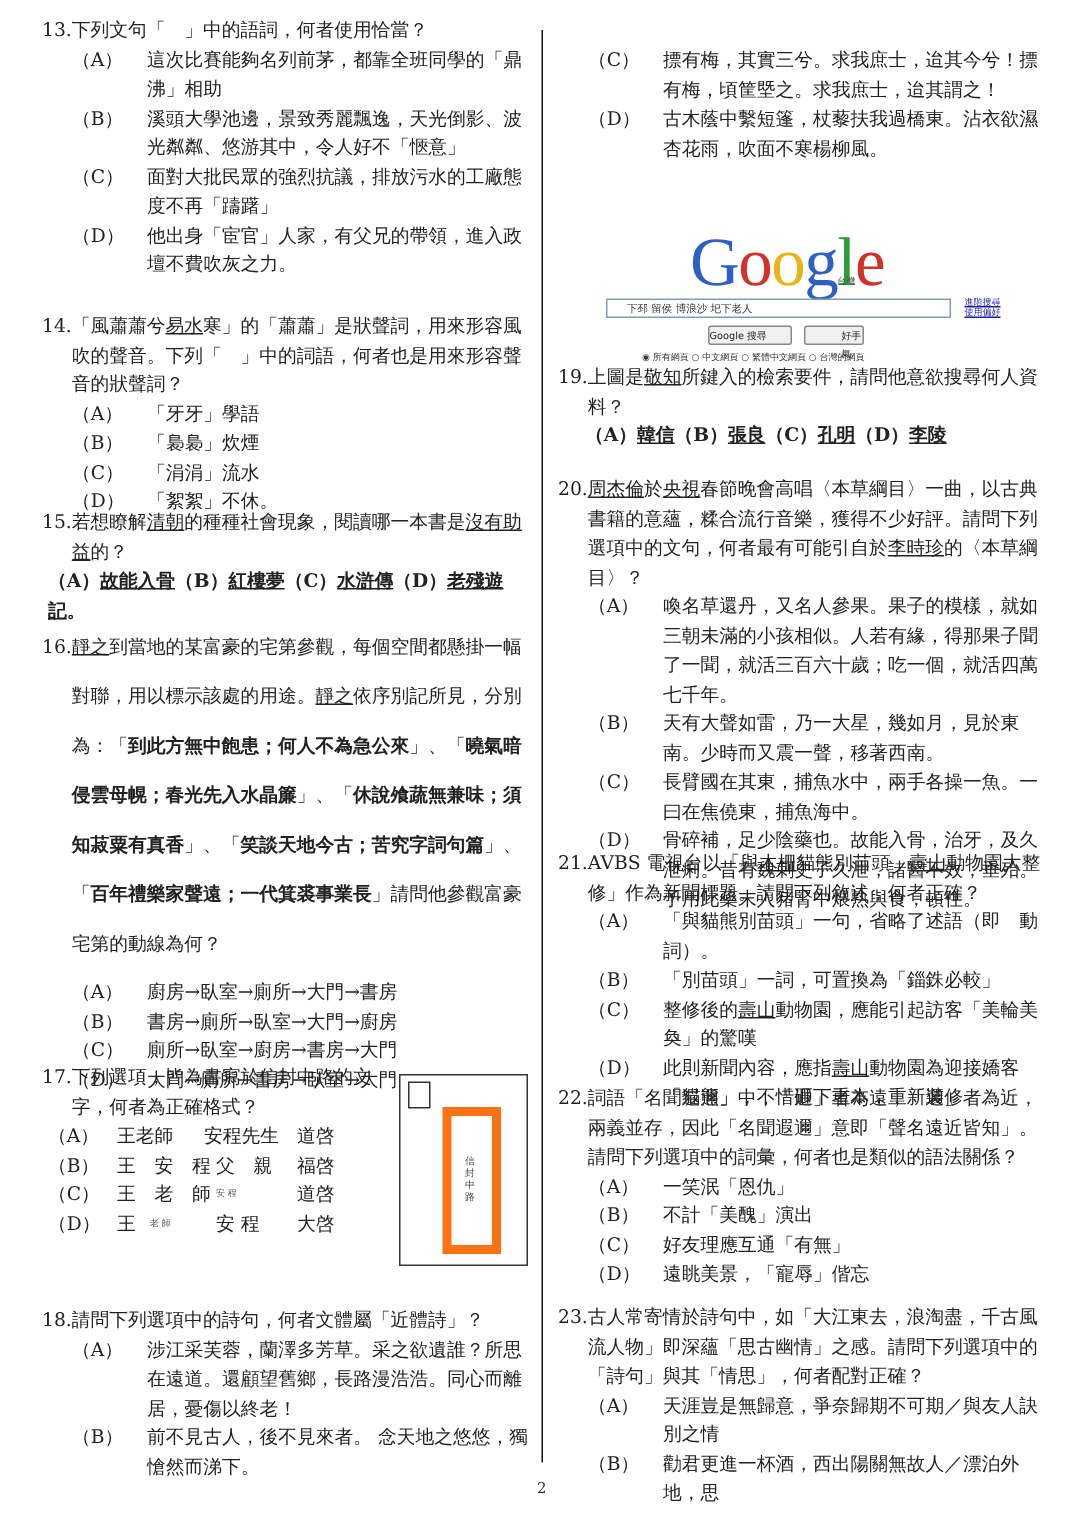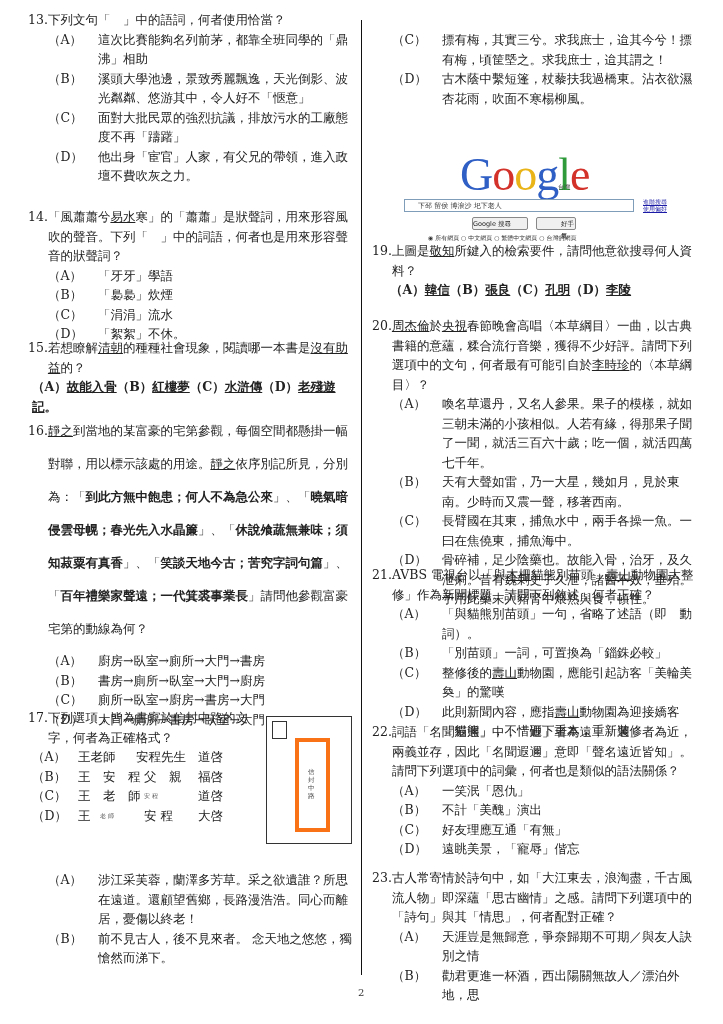--- a/index.html
+++ b/index.html
@@ -21,21 +21,21 @@
   .opt .txt { flex: 1 1 auto; }
   .inline-opts { line-height: 19.5px; padding-left: 4px; font-weight: bold; }
   .u { text-decoration: underline; }
   .q16 .qtext { line-height: 33px; }
   .bold { font-weight: bold; }
   .env-row { display: flex; line-height: 19.5px; padding-left: 4px; }
   .env-row span { display: inline-block; }
   .sup { font-size: 6px; vertical-align: top; color: #555; }
   .envelope { position: absolute; left: 266px; top: 716px; width: 84px; height: 126px; border: 1px solid #333; }
   .envelope .stamp { position: absolute; left: 5px; top: 4px; width: 13px; height: 16px; border: 1px solid #333; }
-  .envelope .center { position: absolute; left: 28px; top: 21px; width: 27px; height: 86px; border: 4px solid #f97316; }
+  .envelope .center { position: absolute; left: 28px; top: 21px; width: 27px; height: 86px; border: 6px solid #f97316; }
   .envelope .center span { position: absolute; left: 9px; top: 26px; width: 9px; font-size: 6.5px; line-height: 8px; color: #444; font-family: "DejaVu Sans", sans-serif; }
   .google { position: absolute; left: 392px; top: 128px; width: 330px; height: 118px; font-family: "DejaVu Sans", "Liberation Sans", sans-serif; }
   .glogo { position: absolute; left: 68px; top: 20px; font-family: "Liberation Serif", serif; font-size: 46px; letter-spacing: -1px; }
   .glogo .g1 { color: #2f5fc4; } .glogo .o1 { color: #d3322b; } .glogo .o2 { color: #e9b417; }
   .glogo .g2 { color: #2f5fc4; } .glogo .l { color: #2e9a3a; } .glogo .e { color: #d3322b; }
   .gsub { position: absolute; left: 166px; top: 55px; font-size: 6px; color: #444; }
   .gsearch { position: absolute; left: 12px; top: 71px; width: 230px; height: 13px; border: 1px solid #7f9db9; font-size: 7px; line-height: 13px; padding-left: 13px; color: #333; box-sizing: border-box; }
   .glinks { position: absolute; left: 251px; top: 70px; font-size: 6px; line-height: 7px; color: #1a1aa6; text-decoration: underline; }
   .gbtn { position: absolute; top: 89px; height: 13px; border: 1px solid #888; background: #f0f0f0; font-size: 6.5px; line-height: 12px; text-align: left; box-sizing: border-box; border-radius: 2px; }
   .gbtn.b1 { left: 80px; width: 56px; }
@@ -156,20 +156,24 @@
     <div class="env-row">
         <span style="width:46px">（D）</span>
         <span style="width:22px">王</span>
         <span class="sup" style="width:44px">老 師</span>
         <span style="width:54px">安 程</span>
         <span>大啓</span>
       </div>
   </div>
 
   <div class="q" style="top:870px;">
+    <div class="qhead">
+        <span class="qnum">18.</span>
+        <span class="qtext">請問下列選項中的詩句，何者文體屬「近體詩」？</span>
+      </div>
     <div class="opt">
         <span class="lbl">（A）</span>
         <span class="txt">涉江采芙蓉，蘭澤多芳草。采之欲遺誰？所思在遠道。還顧望舊鄉，長路漫浩浩。同心而離居，憂傷以終老！</span>
       </div>
     <div class="opt">
         <span class="lbl">（B）</span>
         <span class="txt">前不見古人，後不見來者。 念天地之悠悠，獨愴然而涕下。</span>
       </div>
   </div>
 </div>

